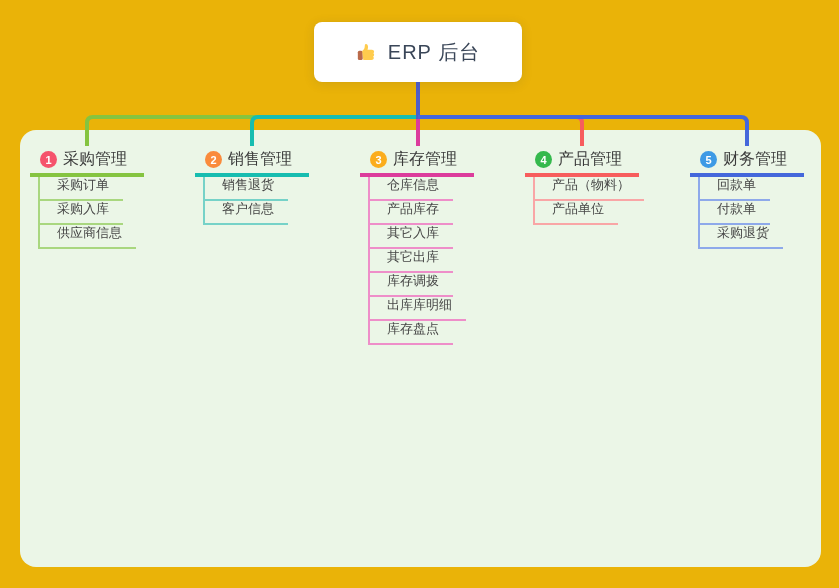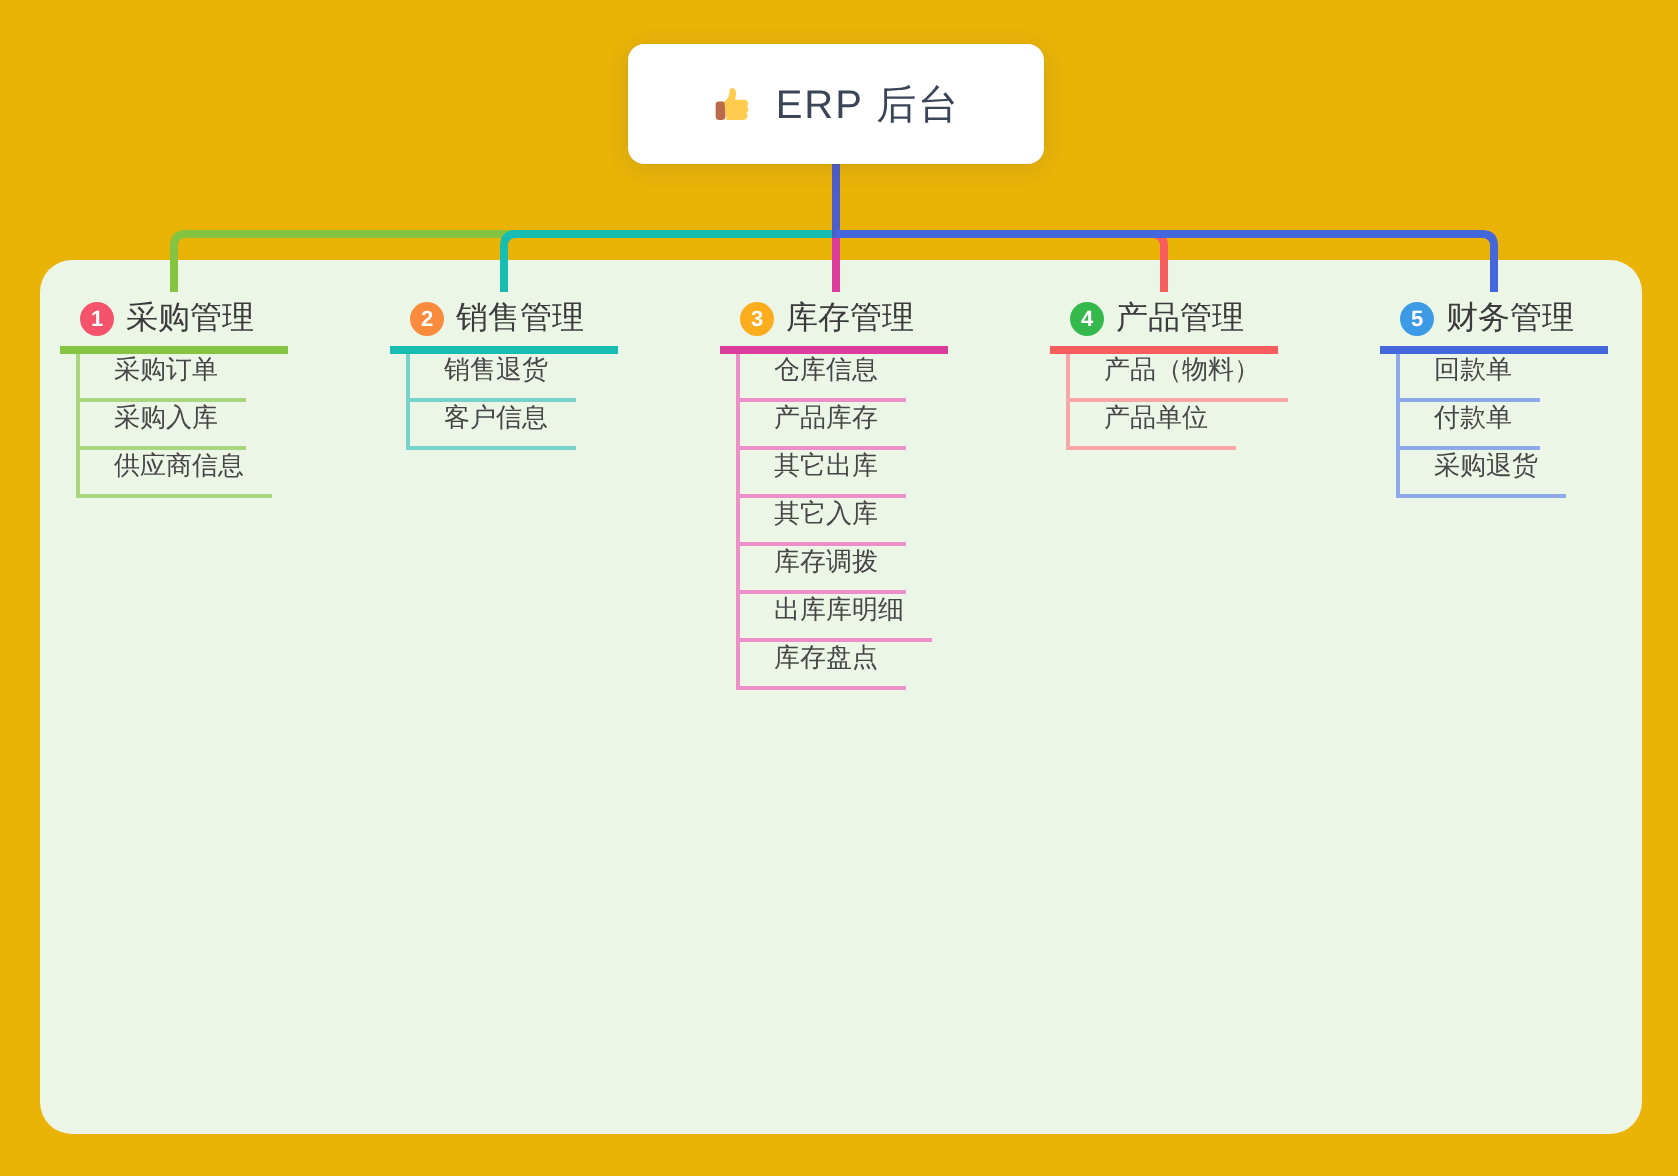--- a/index.html
+++ b/index.html
@@ -98,22 +98,22 @@
     </div>
 
     <div class="branch" style="left: 360px; --main: #DC3C9C; --light: #EE8EC9; --badge: #FBAD1D;">
       <div class="branch-title">
         <span class="badge">3</span>
         <span class="branch-label">库存管理</span>
       </div>
       <div class="children">
           <div class="child">仓库信息</div>
           <div class="child">产品库存</div>
+          <div class="child">其它入库</div>
           <div class="child">其它出库</div>
-          <div class="child">其它入库</div>
           <div class="child">库存调拨</div>
           <div class="child">出库库明细</div>
           <div class="child">库存盘点</div>
         </div>
     </div>
 
     <div class="branch" style="left: 525px; --main: #F75D5D; --light: #F9A6A6; --badge: #35B94D;">
       <div class="branch-title">
         <span class="badge">4</span>
         <span class="branch-label">产品管理</span>

